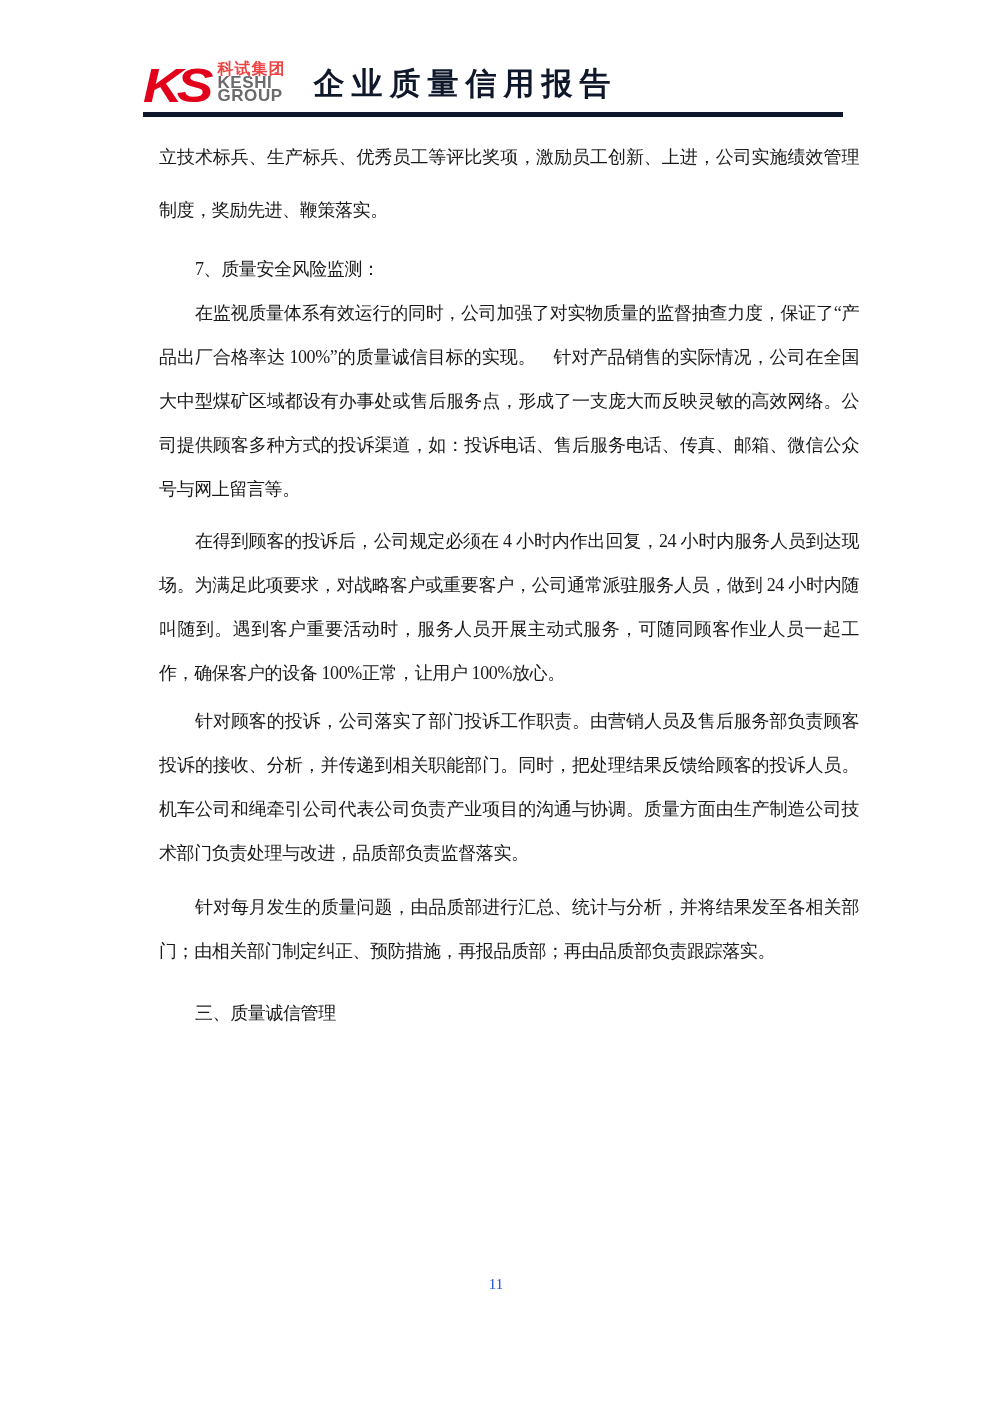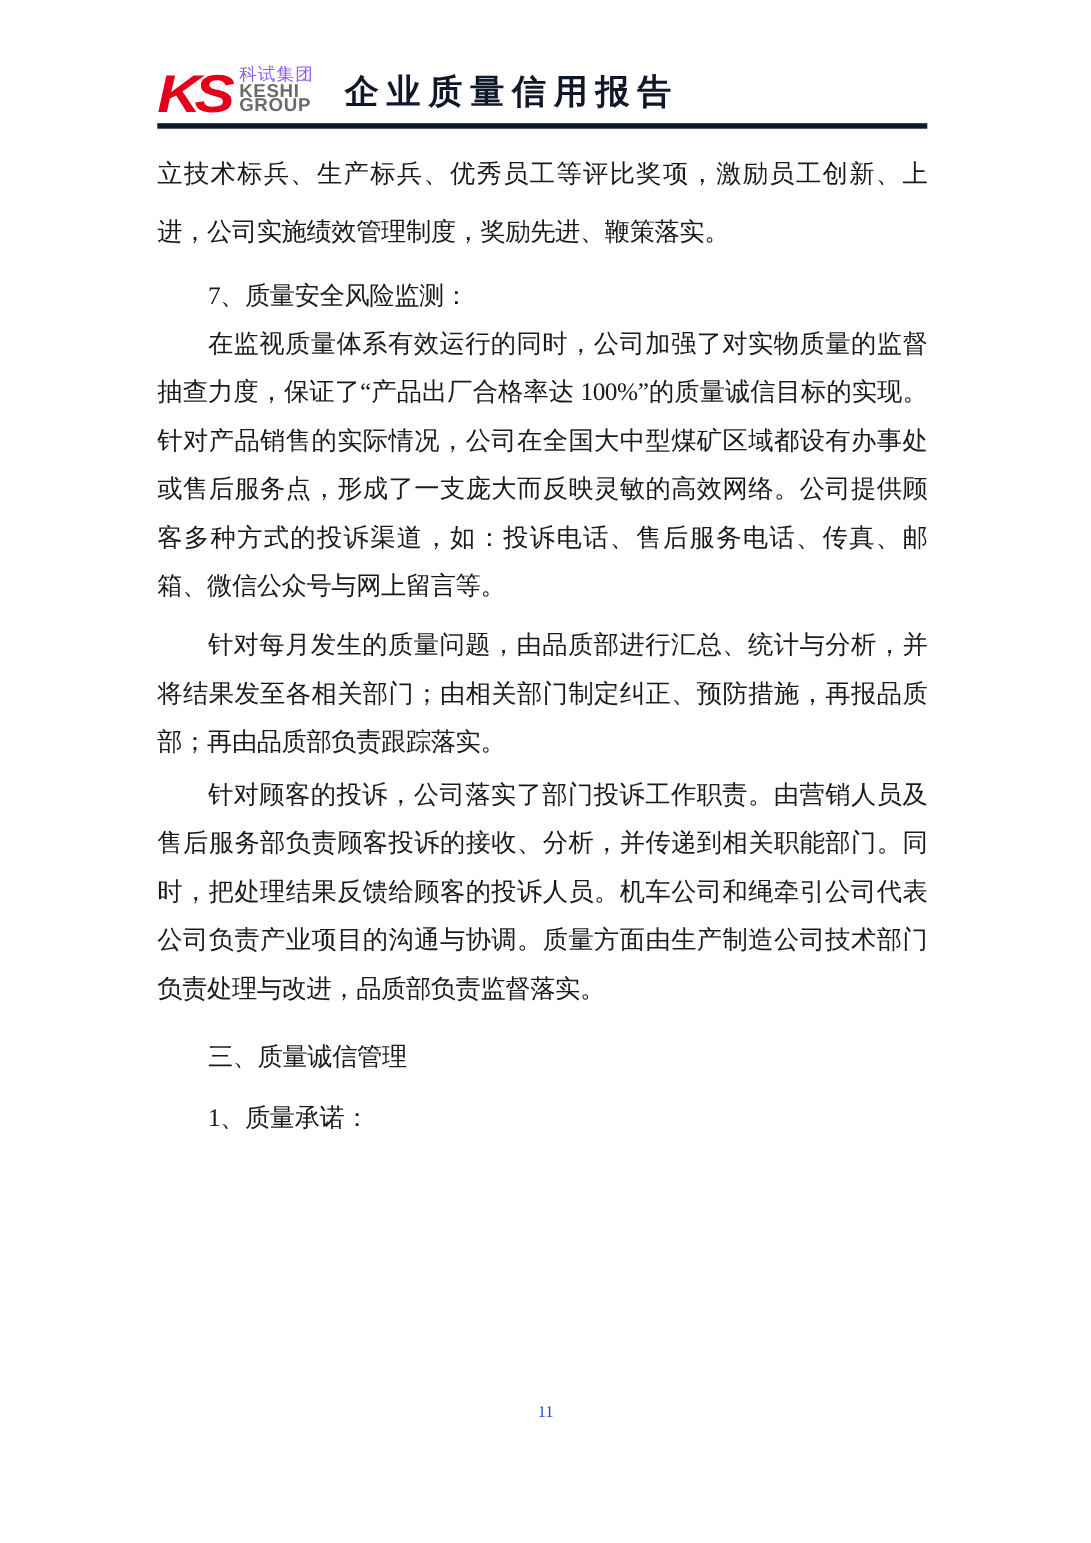--- a/index.html
+++ b/index.html
@@ -43,24 +43,24 @@
   .logo-names{
     display:flex;
     flex-direction:column;
     justify-content:center;
     font-family:"Liberation Sans","DejaVu Sans",sans-serif;
     color:#4c4c4e;
     padding-bottom:2px;
   }
   .logo-cn{
     font-size:16px;
-    font-weight:normal;
+    font-weight:bold;
     letter-spacing:1px;
     line-height:17px;
-    color:#8b5cf6;
+    color:#ef4444;
   }
   .logo-en{
     font-size:17px;
     font-weight:bold;
     letter-spacing:.6px;
     line-height:12.5px;
     color:#6a6a6c;
   }
   .doc-title{
     font-size:31px;
@@ -68,23 +68,23 @@
     letter-spacing:7px;
     line-height:40px;
     margin-left:28px;
     padding-bottom:2px;
     color:#0f172a;
     font-family:"Liberation Serif","DejaVu Serif",serif;
   }
   
   .body-text{
     position:absolute;
-    left:143px;top:131px;
+    left:159px;top:131px;
     width:700px;
-    font-size:23px;
+    font-size:18px;
     letter-spacing:-0.4px;
     text-align:justify;
     text-justify:inter-character;
   }
   .body-text p{
     margin:0;
     line-height:44px;
   }
   p.continuation{
     line-height:53px;
@@ -130,23 +130,23 @@
         </div>
       </div>
       <div class="doc-title">企业质量信用报告</div>
     </div>
   </div>
 
   <div class="body-text">
     <p class="continuation b0">立技术标兵、生产标兵、优秀员工等评比奖项，激励员工创新、上进，公司实施绩效管理制度，奖励先进、鞭策落实。</p>
     <p class="heading b1">7、质量安全风险监测：</p>
     <p class="paragraph b2">在监视质量体系有效运行的同时，公司加强了对实物质量的监督抽查力度，保证了“产品出厂合格率达 100%”的质量诚信目标的实现。　针对产品销售的实际情况，公司在全国大中型煤矿区域都设有办事处或售后服务点，形成了一支庞大而反映灵敏的高效网络。公司提供顾客多种方式的投诉渠道，如：投诉电话、售后服务电话、传真、邮箱、微信公众号与网上留言等。</p>
+    <p class="paragraph b3">在得到顾客的投诉后，公司规定必须在 4 小时内作出回复，24 小时内服务人员到达现场。为满足此项要求，对战略客户或重要客户，公司通常派驻服务人员，做到 24 小时内随叫随到。遇到客户重要活动时，服务人员开展主动式服务，可随同顾客作业人员一起工作，确保客户的设备 100%正常，让用户 100%放心。</p>
+    <p class="paragraph b4">针对顾客的投诉，公司落实了部门投诉工作职责。由营销人员及售后服务部负责顾客投诉的接收、分析，并传递到相关职能部门。同时，把处理结果反馈给顾客的投诉人员。机车公司和绳牵引公司代表公司负责产业项目的沟通与协调。质量方面由生产制造公司技术部门负责处理与改进，品质部负责监督落实。</p>
     <p class="paragraph b5">针对每月发生的质量问题，由品质部进行汇总、统计与分析，并将结果发至各相关部门；由相关部门制定纠正、预防措施，再报品质部；再由品质部负责跟踪落实。</p>
-    <p class="paragraph b4">针对顾客的投诉，公司落实了部门投诉工作职责。由营销人员及售后服务部负责顾客投诉的接收、分析，并传递到相关职能部门。同时，把处理结果反馈给顾客的投诉人员。机车公司和绳牵引公司代表公司负责产业项目的沟通与协调。质量方面由生产制造公司技术部门负责处理与改进，品质部负责监督落实。</p>
     <p class="heading b6">三、质量诚信管理</p>
-    <p class="heading b7">1、质量承诺：</p>
   </div>
 
   <div class="footer">
     <span>11</span>
   </div>
 
 </div>
 
 </body></html>

